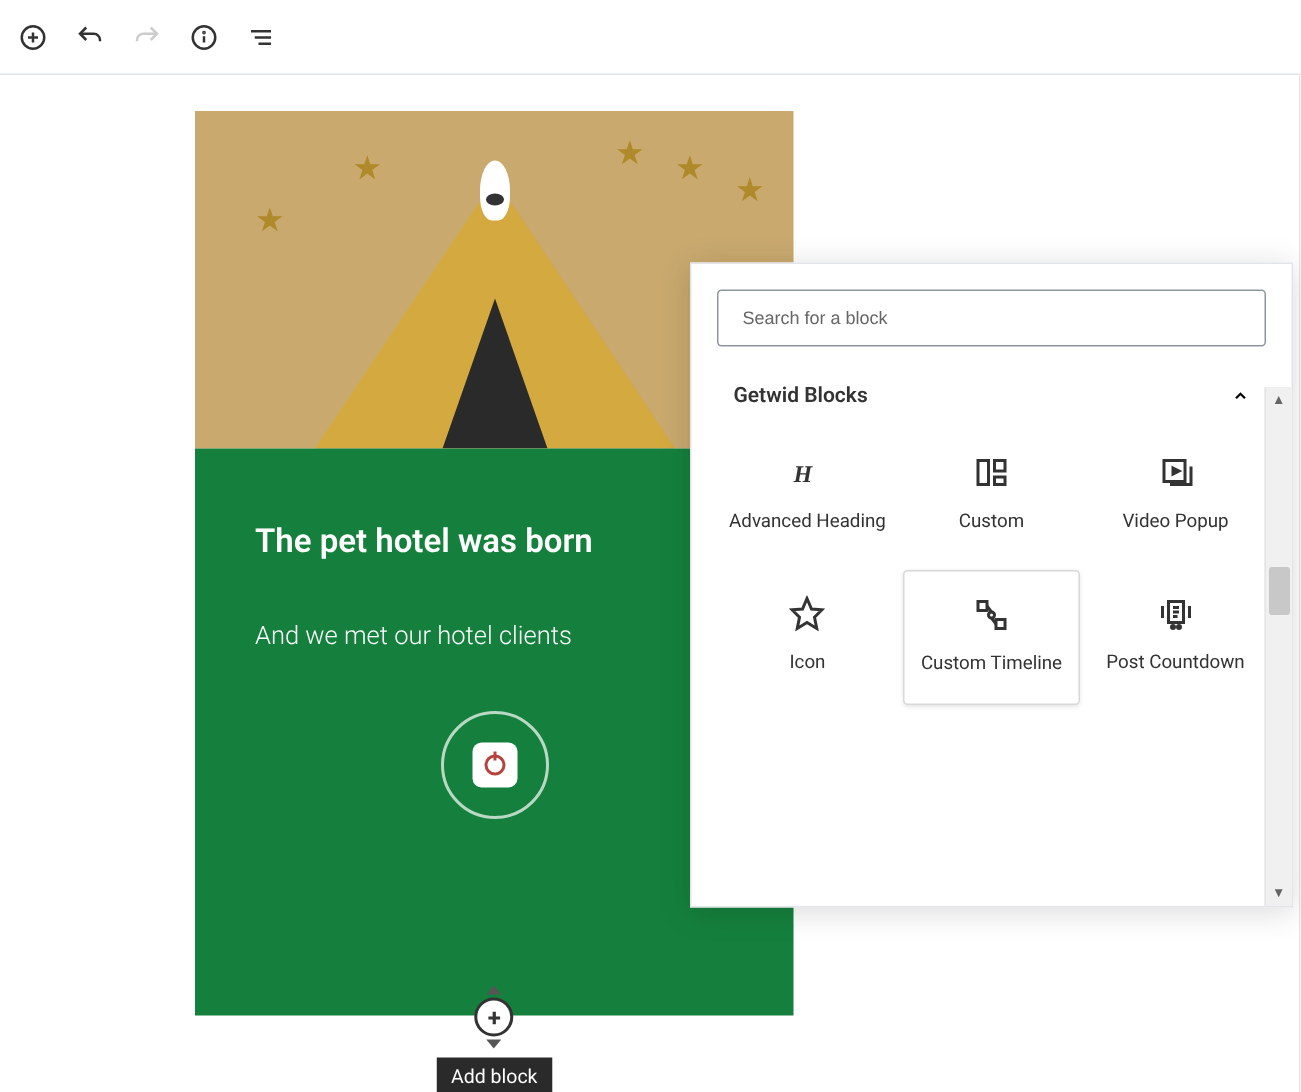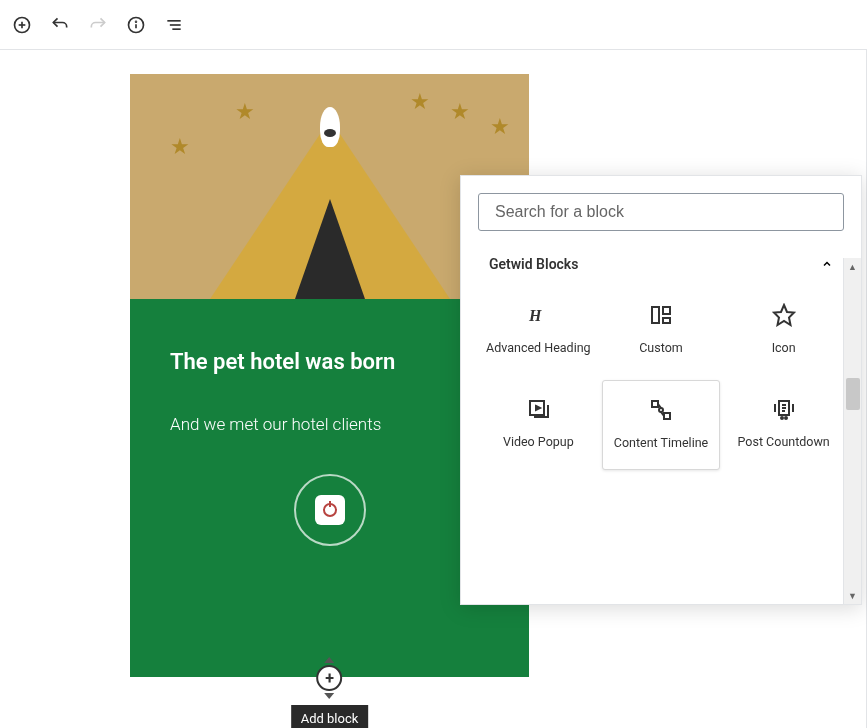--- a/index.html
+++ b/index.html
@@ -39,21 +39,21 @@
     .circle-icon-dot::after { content: ''; position: absolute; top: -4px; left: 4px; width: 2px; height: 6px; background: #b74340; }
     
     .add-block-wrapper { position: absolute; left: 50%; transform: translateX(-50%); bottom: -55px; display: flex; flex-direction: column; align-items: center; }
     .caret-up { width: 0; height: 0; border-left: 5px solid transparent; border-right: 5px solid transparent; border-bottom: 6px solid #555; margin-bottom: 2px; }
     .add-block-btn { width: 26px; height: 26px; border: 2px solid #333; border-radius: 50%; background: #fff; display: flex; align-items: center; justify-content: center; font-size: 16px; font-weight: 700; color: #333; cursor: pointer; }
     .caret-down { width: 0; height: 0; border-left: 5px solid transparent; border-right: 5px solid transparent; border-top: 6px solid #555; margin-top: 2px; }
     .add-block-tooltip { background: #2a2a2a; color: #fff; font-size: 13px; padding: 6px 10px; margin-top: 6px; }
     
     .block-inserter { position: absolute; top: 175px; left: 460px; width: 402px; height: 430px; background: #fff; border: 1px solid #e2e4e7; box-shadow: 0 3px 20px rgba(0,0,0,0.15); }
     .search-wrapper { padding: 17px; }
-    .search-input { width: 100%; height: 38px; border: 1px solid #8d96a0; border-radius: 3px; padding: 0 16px; font-size: 16px; color: #333; outline: none; }
+    .search-input { width: 100%; height: 38px; border: 1px solid #8d96a0; border-radius: 3px; padding: 0 16px; font-size: 12px; color: #333; outline: none; }
     .search-input::placeholder { color: #666; }
     
     .category-header { display: flex; justify-content: space-between; align-items: center; padding: 8px 28px 14px; }
     .category-title { font-size: 14px; font-weight: 600; color: #333; }
     .chevron-up { width: 12px; height: 12px; }
     
     .block-grid { display: grid; grid-template-columns: repeat(3, 1fr); padding: 0 18px; gap: 4px; }
     .block-item { display: flex; flex-direction: column; align-items: center; justify-content: flex-start; padding: 14px 4px; border-radius: 3px; cursor: pointer; min-height: 90px; }
     .block-item.selected { background: #fff; border: 1px solid #d8d8d8; box-shadow: 0 1px 3px rgba(0,0,0,0.1); }
     .block-icon { height: 30px; display: flex; align-items: center; justify-content: center; margin-bottom: 10px; color: #333; }
@@ -166,46 +166,46 @@
             <rect x="3" y="4" width="7" height="16"></rect>
             <rect x="14" y="4" width="7" height="7"></rect>
             <rect x="14" y="15" width="7" height="5"></rect>
           </svg>
       </div>
       <div class="block-label">Custom</div>
     </div>
     <div class="block-item">
       <div class="block-icon">
         <svg viewBox="0 0 24 24" fill="none" stroke="currentColor" stroke-width="2">
-            <polygon points="12 2 15 9 22 9.5 17 14.5 18.5 22 12 18 5.5 22 7 14.5 2 9.5 9 9"></polygon>
-          </svg>
-      </div>
-      <div class="block-label">Icon</div>
-    </div>
-    <div class="block-item">
-      <div class="block-icon">
-        <svg viewBox="0 0 24 24" fill="none" stroke="currentColor" stroke-width="2">
             <rect x="4" y="4" width="14" height="14"></rect>
             <path d="M8 20h14V8"></path>
             <polygon points="10 9 14 11 10 13" fill="currentColor"></polygon>
           </svg>
       </div>
       <div class="block-label">Video Popup</div>
+    </div>
+    <div class="block-item">
+      <div class="block-icon">
+        <svg viewBox="0 0 24 24" fill="none" stroke="currentColor" stroke-width="2">
+            <polygon points="12 2 15 9 22 9.5 17 14.5 18.5 22 12 18 5.5 22 7 14.5 2 9.5 9 9"></polygon>
+          </svg>
+      </div>
+      <div class="block-label">Icon</div>
     </div>
     <div class="block-item selected">
       <div class="block-icon">
         <svg viewBox="0 0 24 24" fill="none" stroke="currentColor" stroke-width="2">
             <rect x="3" y="3" width="6" height="6"></rect>
             <circle cx="12" cy="12" r="2"></circle>
             <rect x="15" y="15" width="6" height="6"></rect>
             <line x1="9" y1="6" x2="12" y2="10"></line>
             <line x1="12" y1="14" x2="15" y2="18"></line>
           </svg>
       </div>
-      <div class="block-label">Content Timeline</div>
+      <div class="block-label">Custom Timeline</div>
     </div>
     <div class="block-item">
       <div class="block-icon">
         <svg viewBox="0 0 24 24" fill="none" stroke="currentColor" stroke-width="2">
             <rect x="7" y="4" width="10" height="14"></rect>
             <line x1="10" y1="8" x2="14" y2="8"></line>
             <line x1="10" y1="11" x2="14" y2="11"></line>
             <line x1="10" y1="14" x2="13" y2="14"></line>
             <line x1="3" y1="7" x2="3" y2="15"></line>
             <line x1="21" y1="7" x2="21" y2="15"></line>

